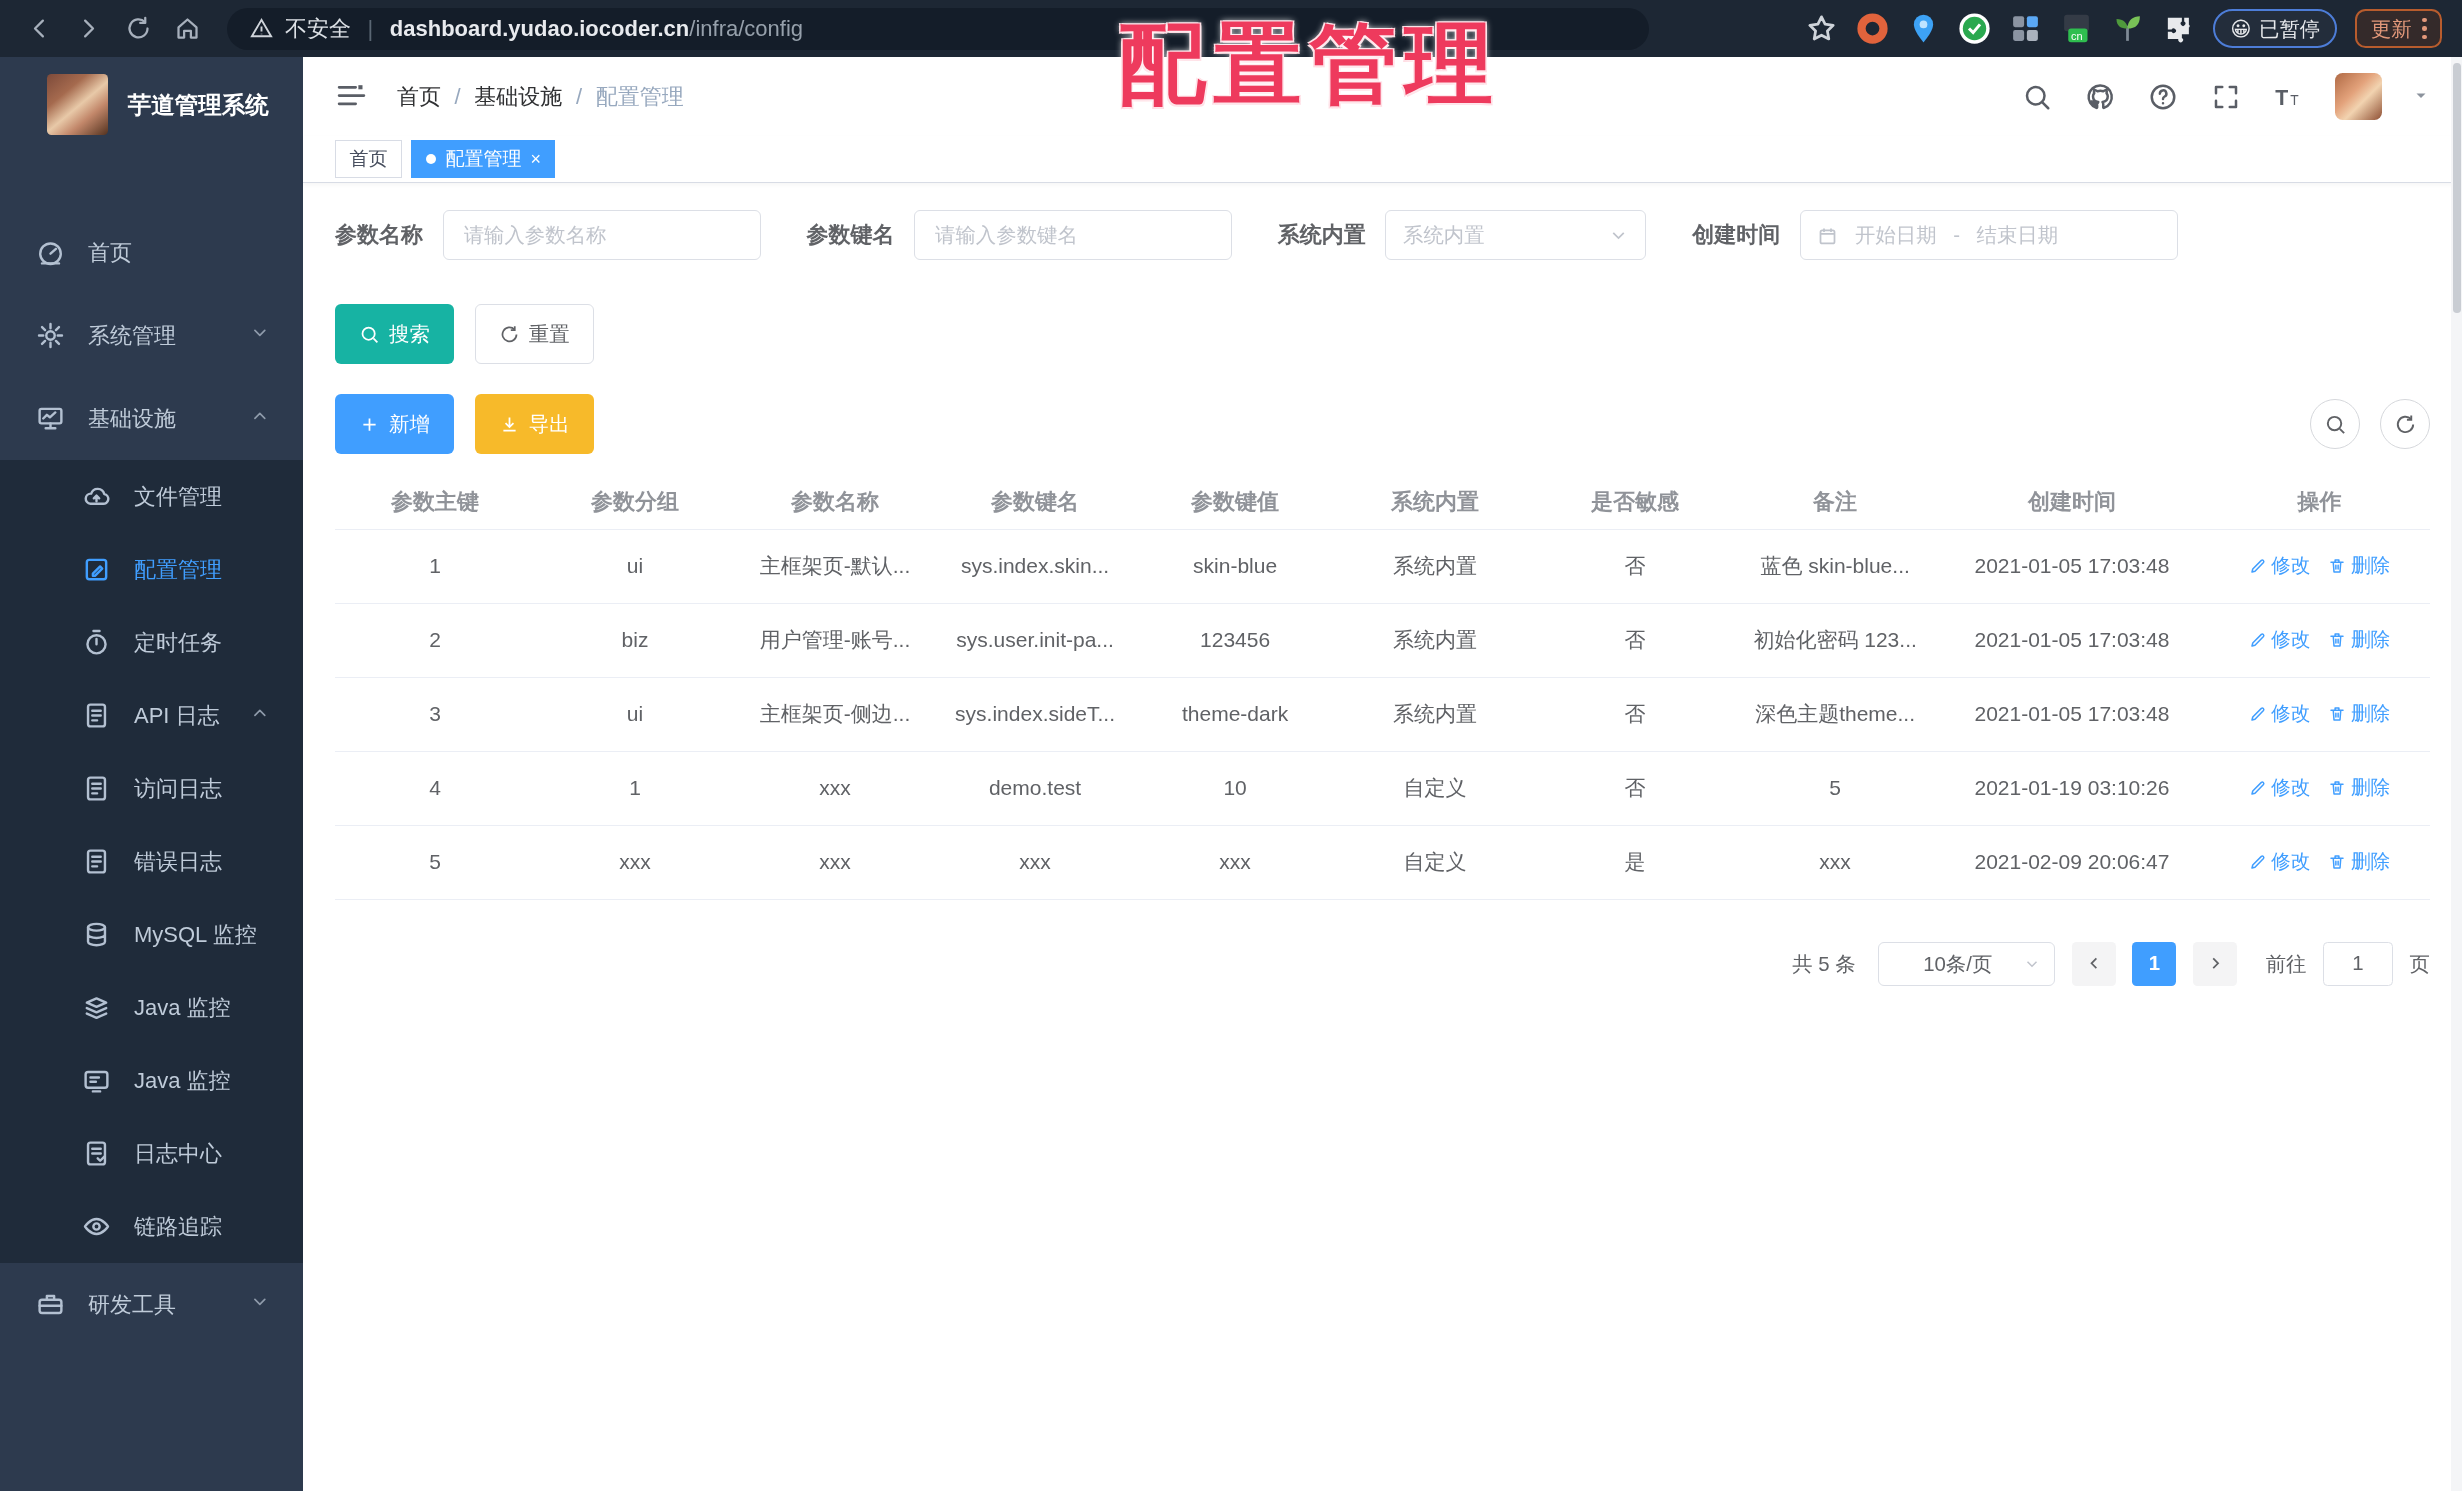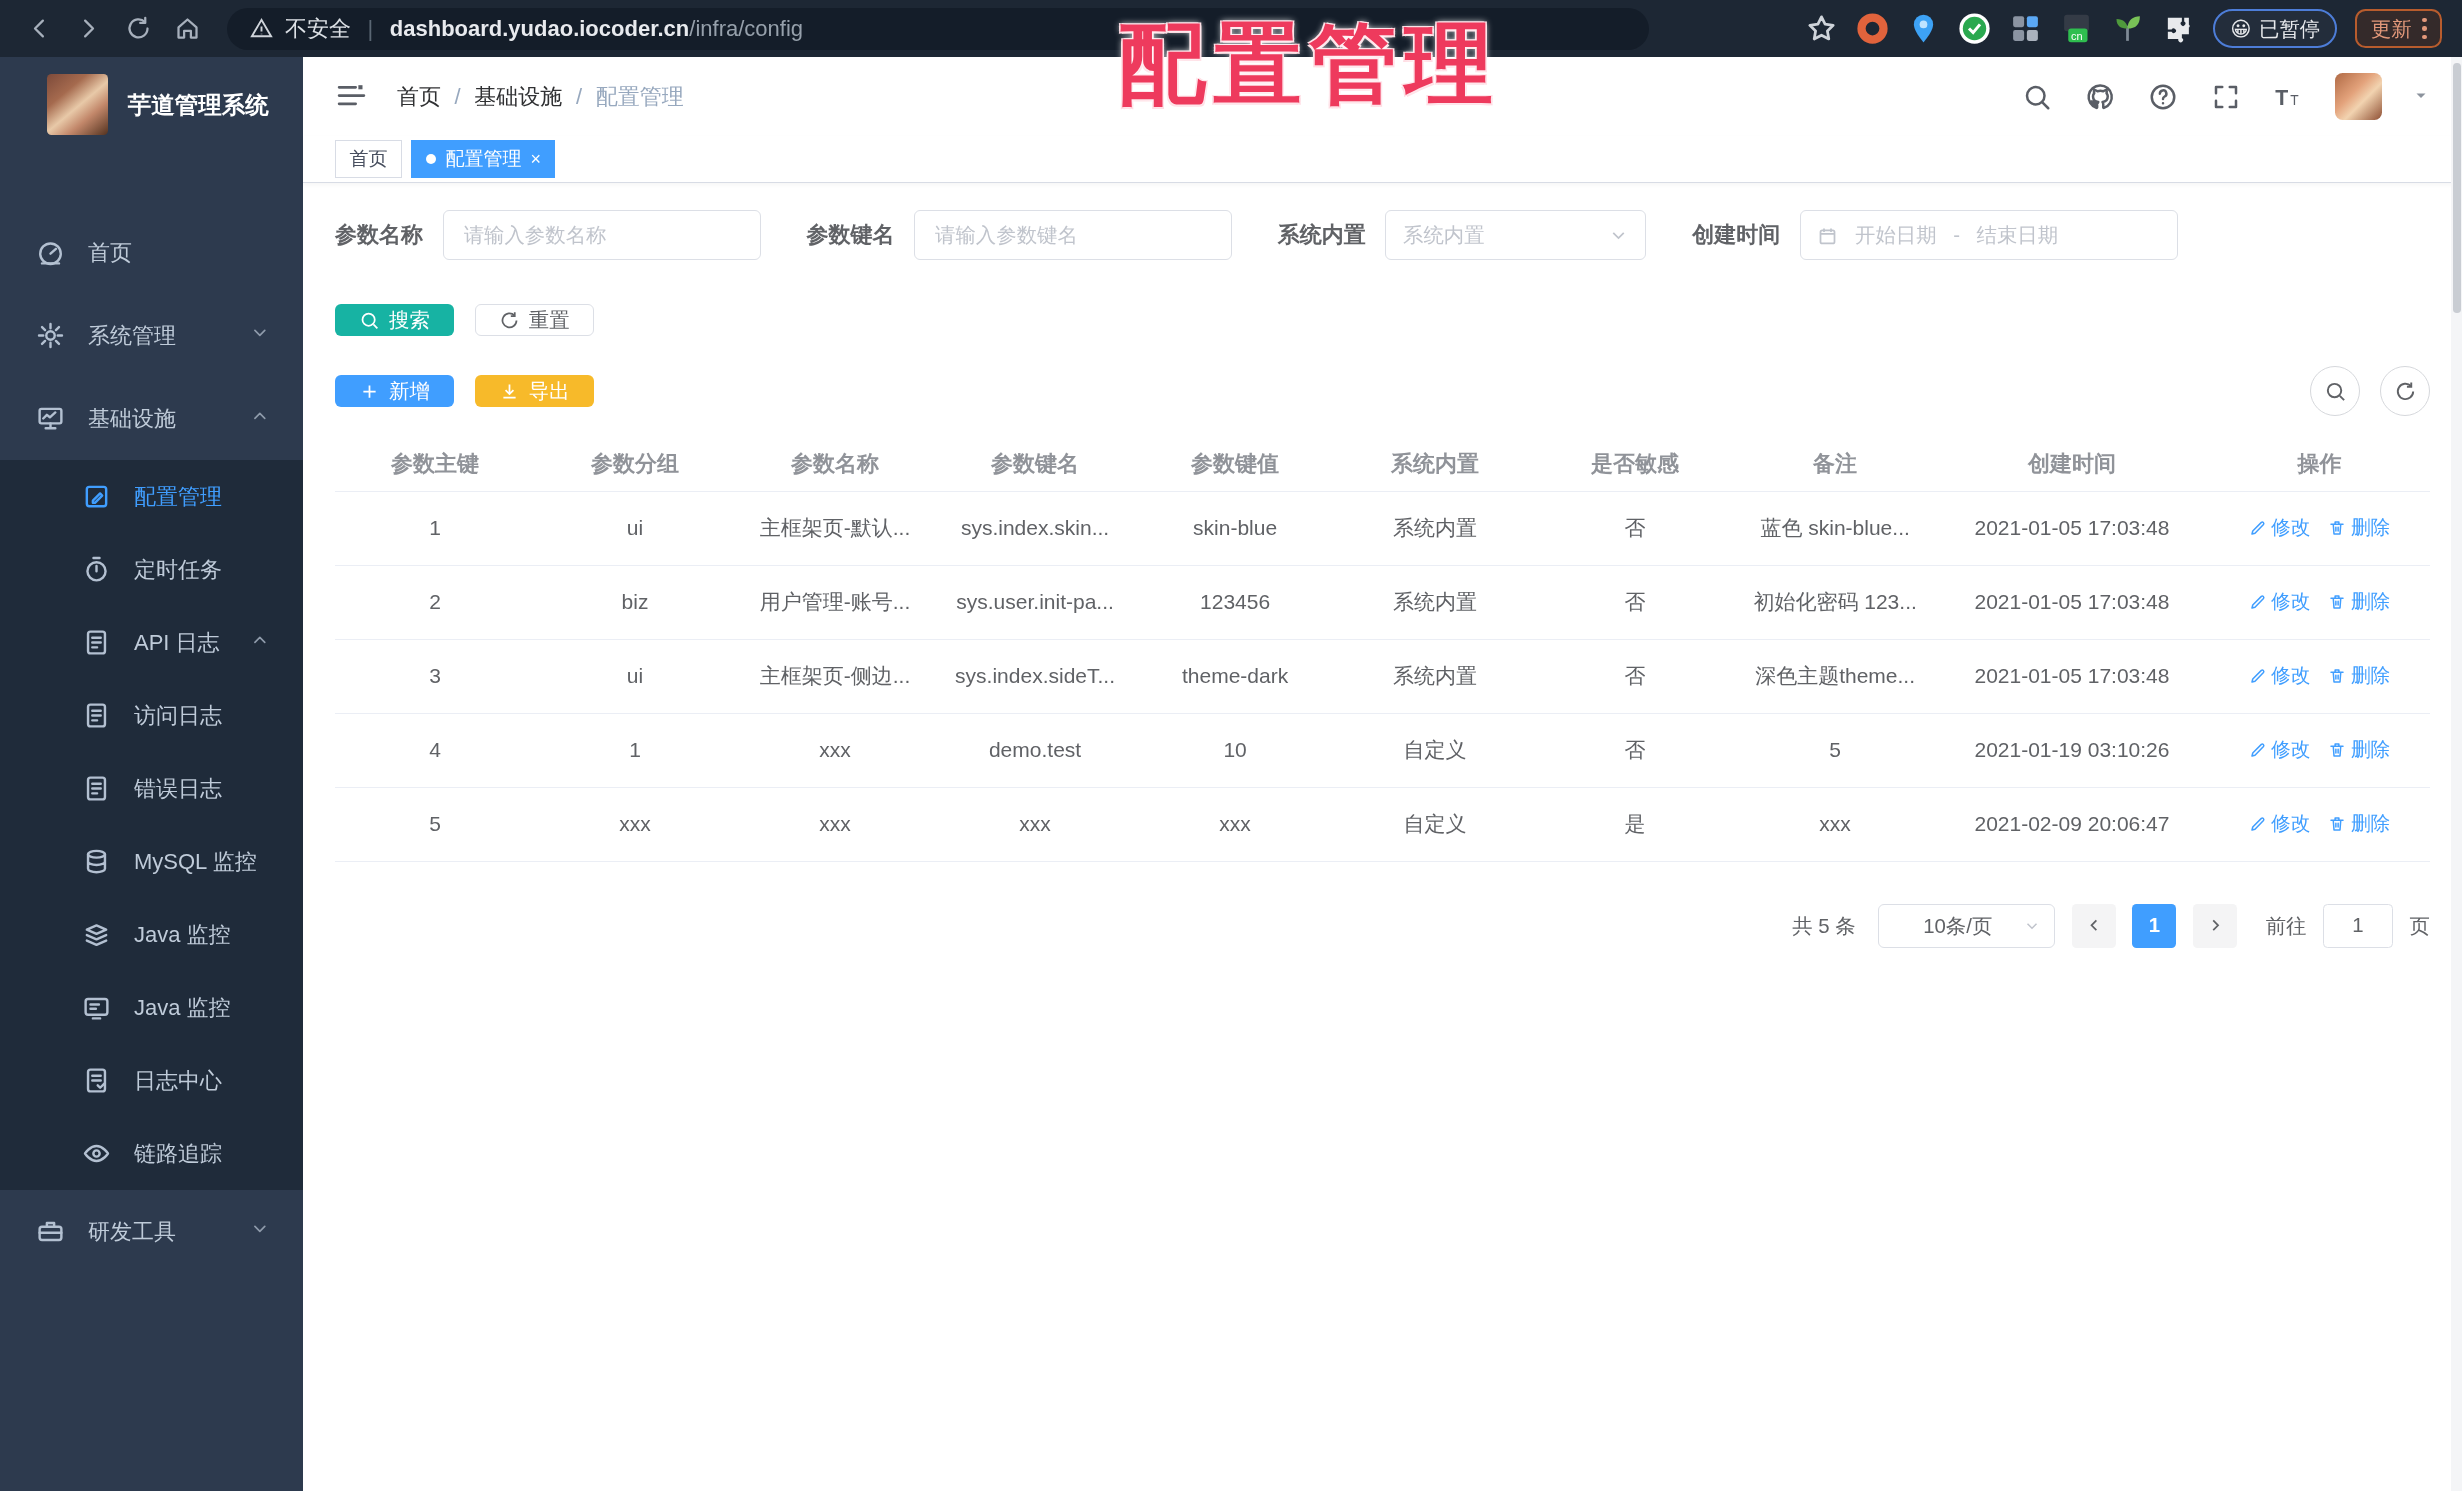--- a/index.html
+++ b/index.html
@@ -90,21 +90,21 @@
     align-items:center; padding:0 16.6px; color:#c0c4cc; font-size:20.4px; margin-right:26px; cursor:pointer; }
   .f-select .ph { flex:1; }
   .f-select svg,.d-range svg { width:21px; height:21px; color:#c0c4cc; flex:0 0 auto; }
   .d-range { width:378px; height:50px; border:1.5px solid #dcdfe6; border-radius:6px; display:flex;
     align-items:center; gap:16.6px; padding:0 16.6px; color:#c0c4cc; font-size:20.4px; cursor:text; }
   .d-range .sep { color:#c0c4cc; }
 
   
   .btn-row { display:flex; align-items:center; gap:21px; }
   .r1 { margin-top:44px; } .r2 { margin-top:30px; }
-  .btn { height:32px; border-radius:6px; border:1.5px solid transparent; display:flex;
+  .btn { height:60px; border-radius:6px; border:1.5px solid transparent; display:flex;
     align-items:center; gap:9px; padding:0 23px; font-size:20.4px; cursor:pointer; }
   .btn svg { width:21px; height:21px; }
   .btn-search { background:#17b3a3; color:#fff; }
   .btn-reset { background:#fff; color:#606266; border-color:#dcdfe6; }
   .btn-add { background:#409eff; color:#fff; }
   .btn-export { background:#f7ba2a; color:#fff; }
   .mini-zone { margin-left:auto; display:flex; gap:19.7px; }
   .mini-btn { width:50px; height:50px; border-radius:50%; border:1.5px solid #d6d8dc; background:#fff;
     color:#606266; display:flex; align-items:center; justify-content:center; cursor:pointer; }
   .mini-btn svg { width:23px; height:23px; }
@@ -283,20 +283,29 @@
               <svg viewBox="0 0 24 24" fill="none" stroke="currentColor" stroke-width="2" stroke-linecap="round" stroke-linejoin="round">
                 <rect x="3" y="4" width="18" height="12" rx="1.5"></rect>
                 <path d="M8 20h8M12 16v4M6 12l3-3 2.5 2L16 7"></path>
               </svg>
             </span>
             <span>基础设施</span>
             <span class="chev"><svg viewBox="0 0 24 24" fill="none" stroke="currentColor" stroke-width="2" stroke-linecap="round" stroke-linejoin="round">
                 <path d="M6 15l6-6 6 6"></path>
               </svg></span>
           </div>
+          <div class="menu-item lvl2 dark">
+            <span class="mi-ic" style="display: inline-flex;">
+              <svg viewBox="0 0 24 24" fill="none" stroke="currentColor" stroke-width="2" stroke-linecap="round" stroke-linejoin="round">
+                <path d="M7 18a4.2 4.2 0 1 1 .6-8.4A5.6 5.6 0 0 1 18.4 10 4 4 0 0 1 17 18H7z"></path>
+                <path d="M12 16v-4.5M9.8 13.5L12 11.3l2.2 2.2"></path>
+              </svg>
+            </span>
+            <span>文件管理</span>
+          </div>
           <div class="menu-item lvl2 dark active">
             <span class="mi-ic" style="display: inline-flex;">
               <svg viewBox="0 0 24 24" fill="none" stroke="currentColor" stroke-width="2" stroke-linecap="round" stroke-linejoin="round">
                 <rect x="4" y="4" width="16" height="16" rx="2"></rect>
                 <path d="M9 15.5l6-6 1.7 1.7-6 6H9v-1.7z"></path>
               </svg>
             </span>
             <span>配置管理</span>
           </div>
           <div class="menu-item lvl2 dark">

